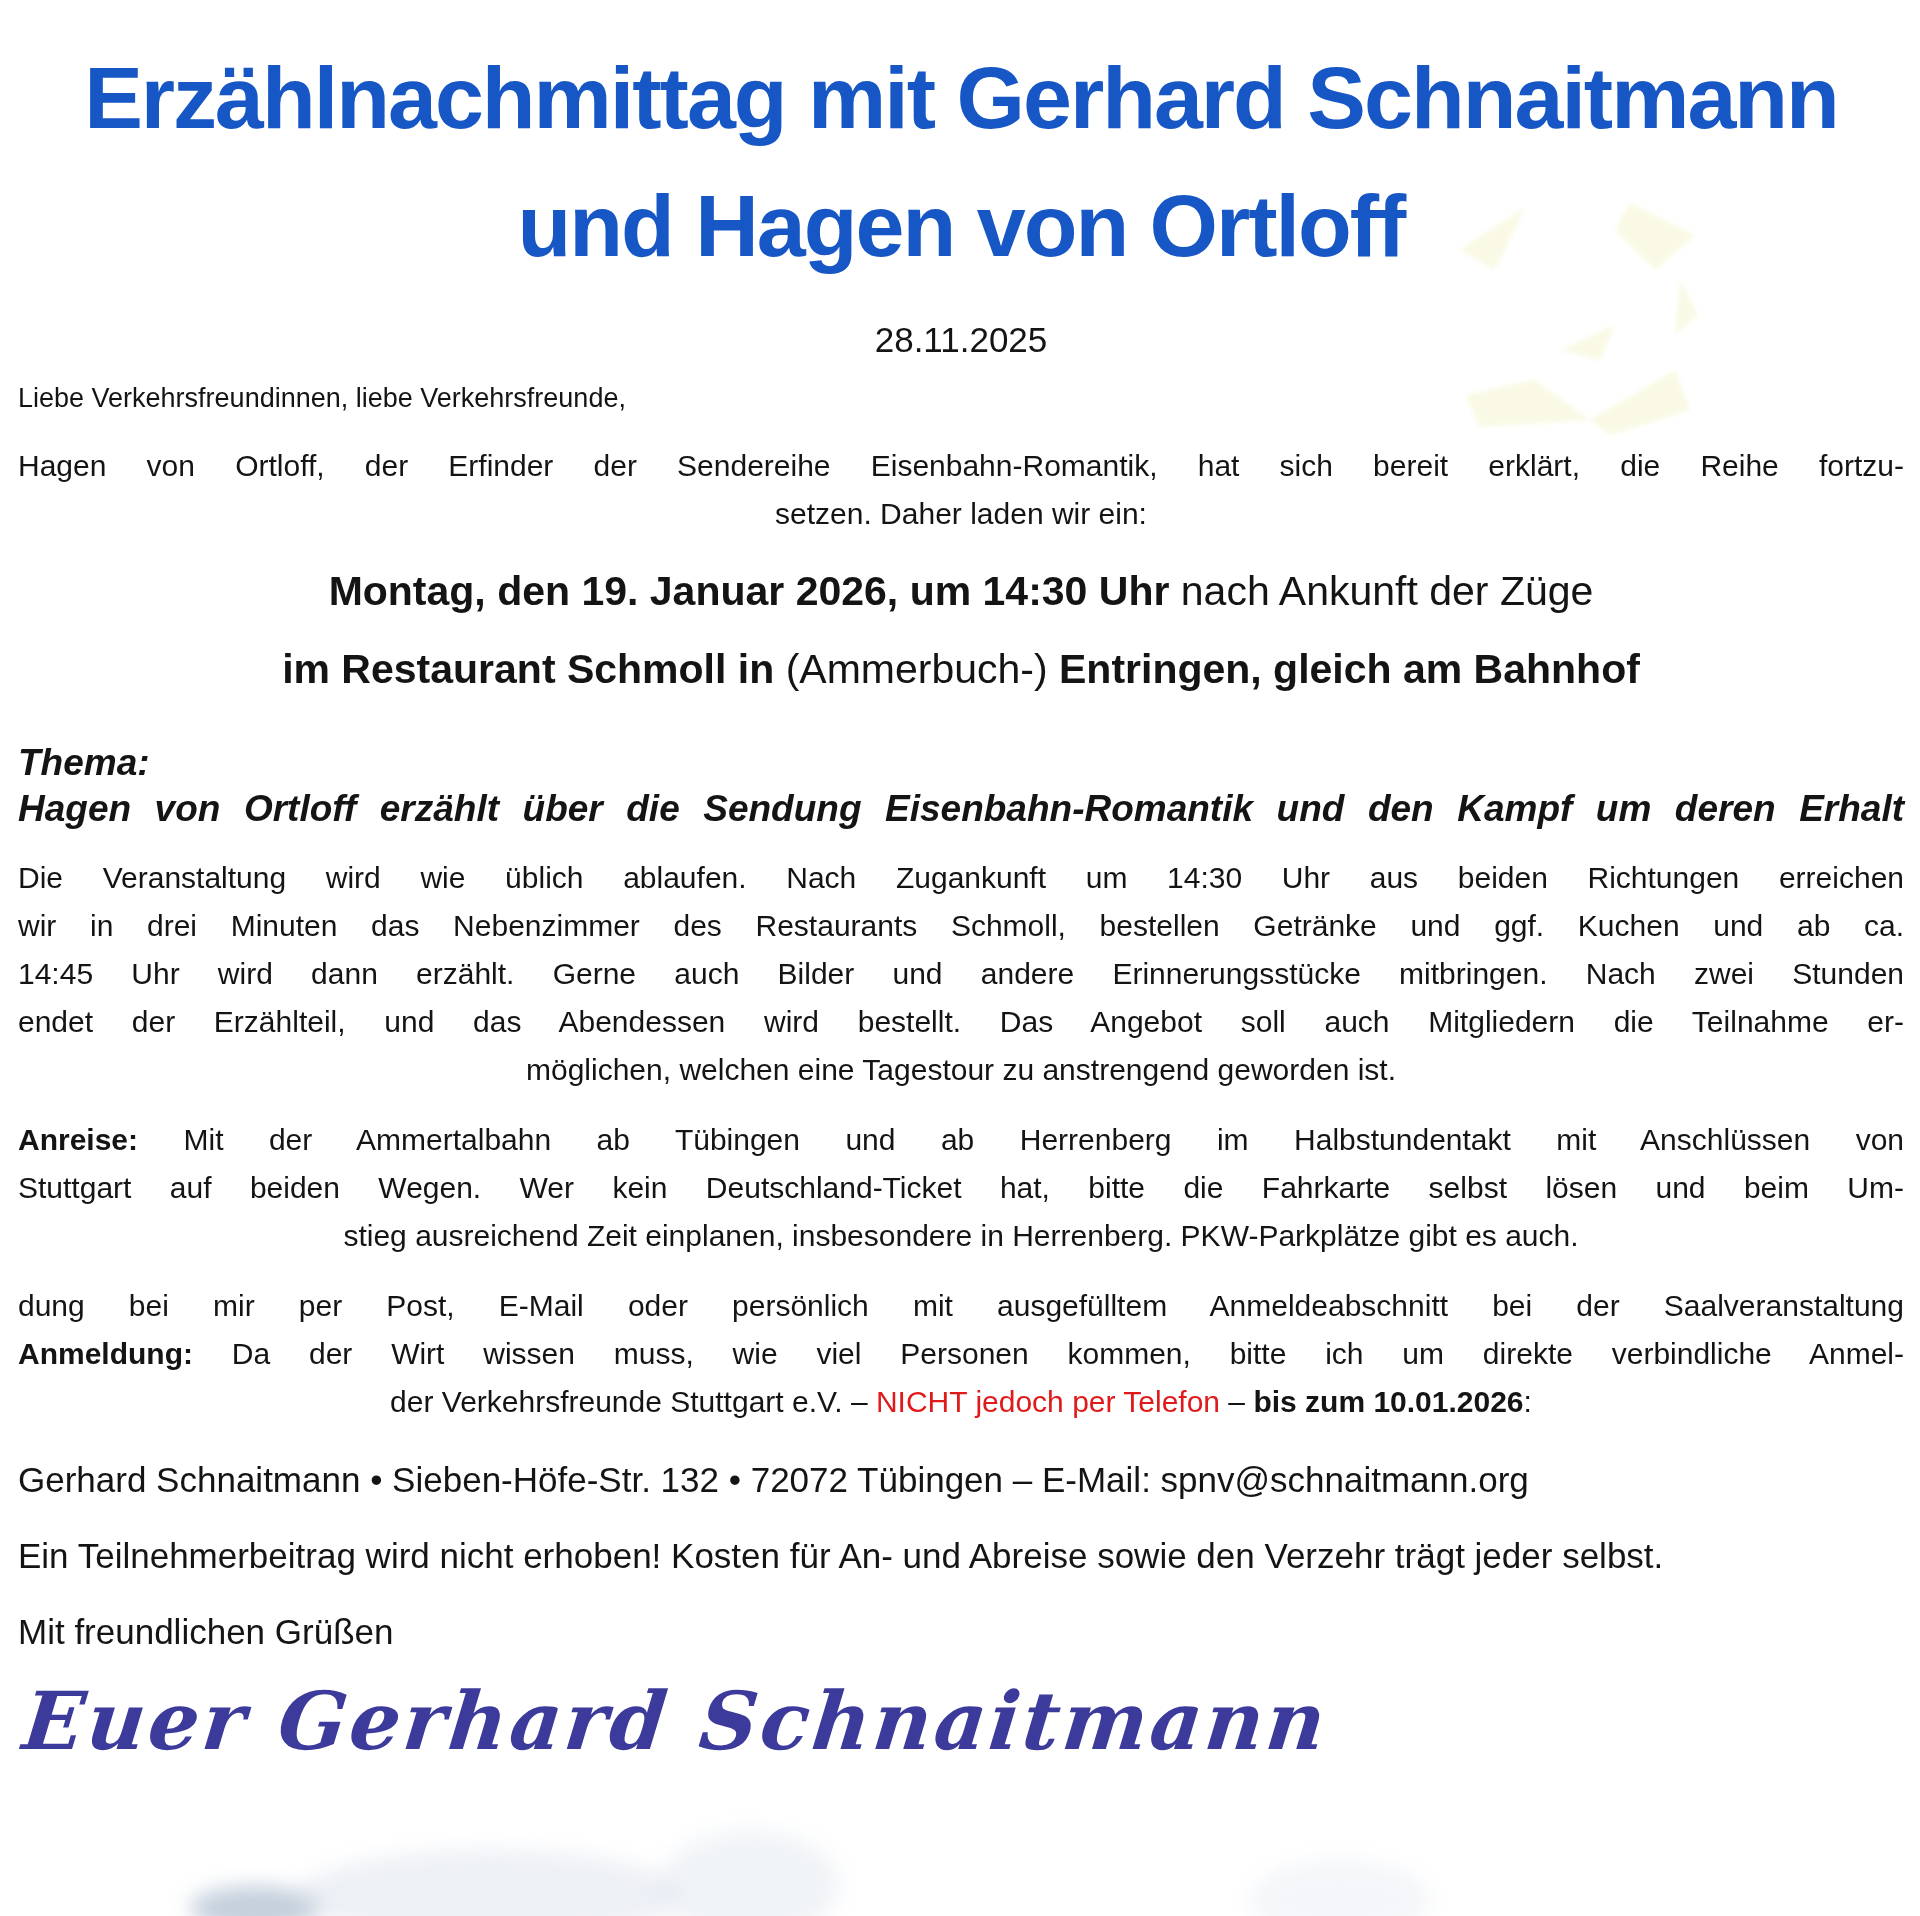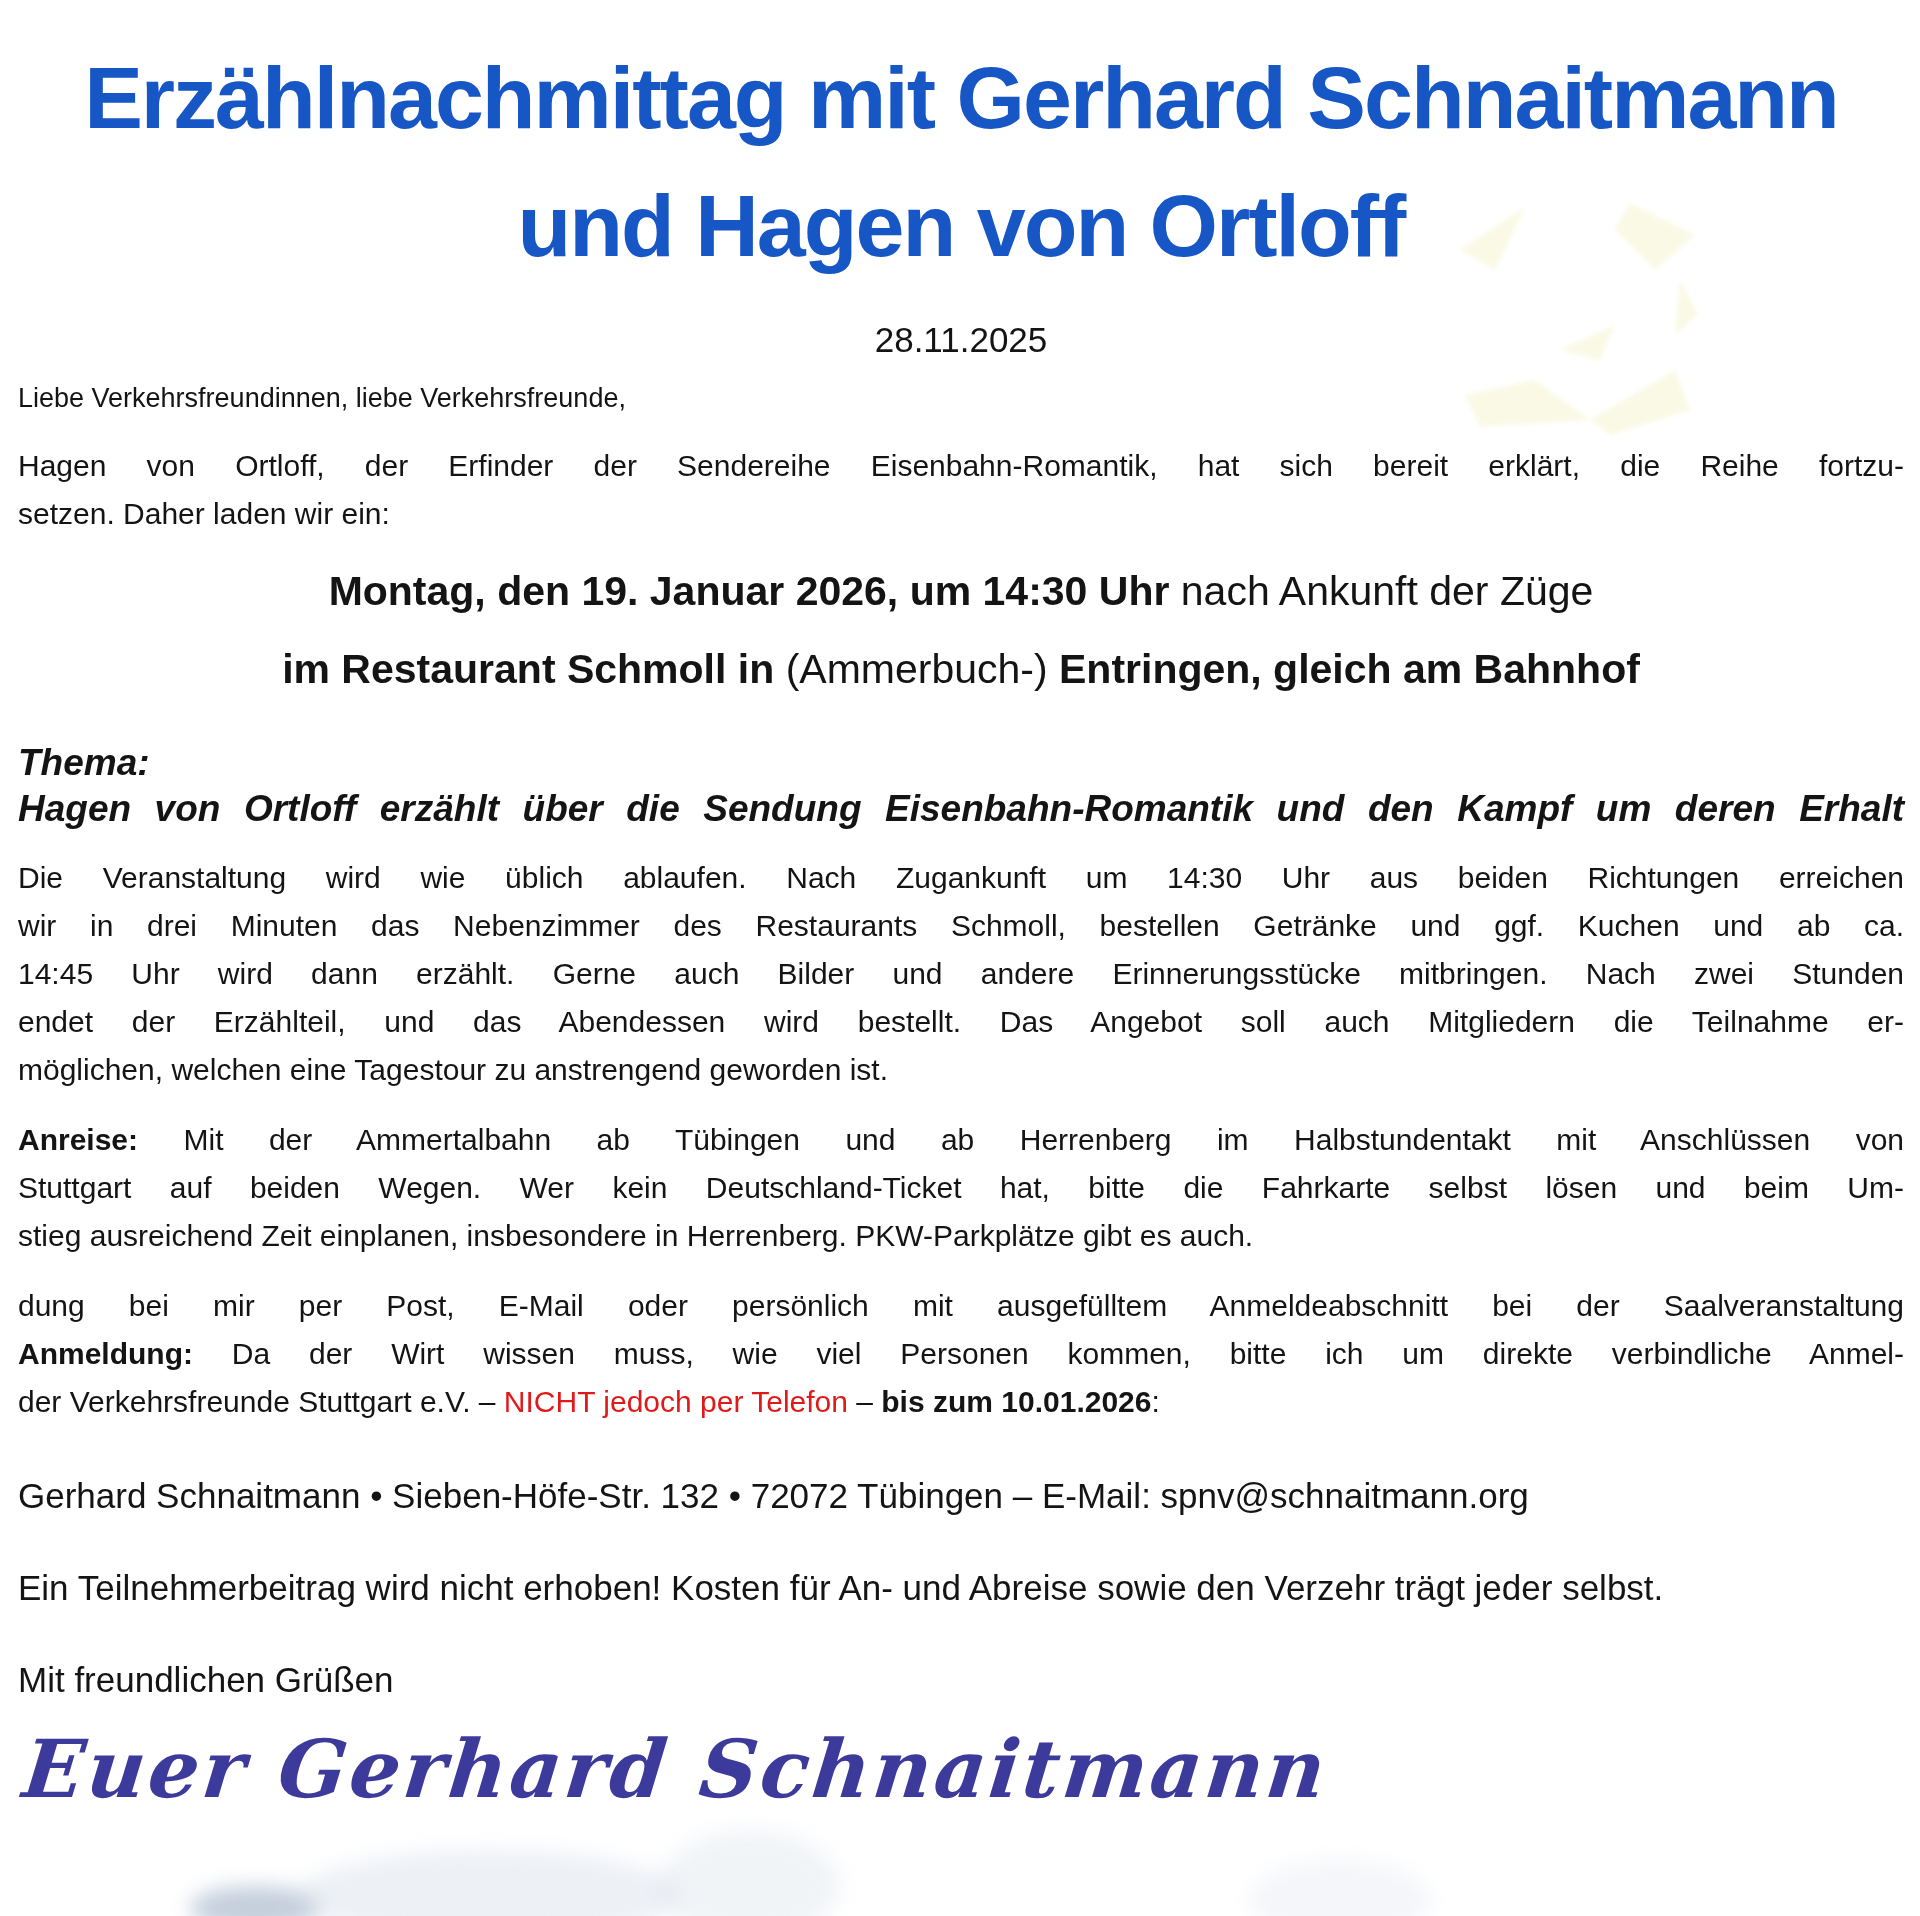--- a/index.html
+++ b/index.html
@@ -44,21 +44,21 @@
   .para {
     font-size: 30px;
     line-height: 48px;
     margin-top: 22px;
   }
   .jline {
     text-align: justify;
     text-align-last: justify;
   }
   .jlast {
-    text-align: left;
+    text-align: center;
   }
   .event-when {
     text-align: center;
     font-size: 41px;
     line-height: 50px;
     margin-top: 28px;
   }
   .event-where {
     text-align: center;
     font-size: 41px;
@@ -73,21 +73,21 @@
     font-weight: bold;
     font-style: italic;
   }
   .thema-title {
     text-align: justify;
     text-align-last: justify;
   }
   .contact-line, .fee-note, .closing {
     font-size: 35px;
     line-height: 44px;
-    margin-top: 48px;
+    margin-top: 32px;
   }
   .red { color: #e01a1a; }
   .signature {
     margin-top: 12px;
     font-family: "DejaVu Serif", serif;
     font-style: italic;
     font-weight: bold;
     font-size: 80px;
     line-height: 110px;
     letter-spacing: 3px;

